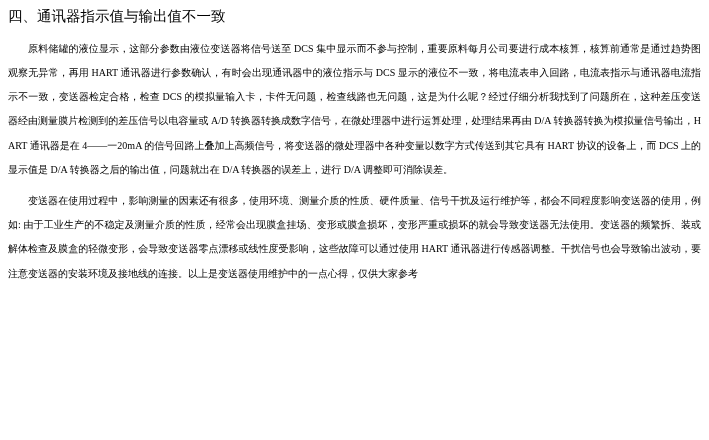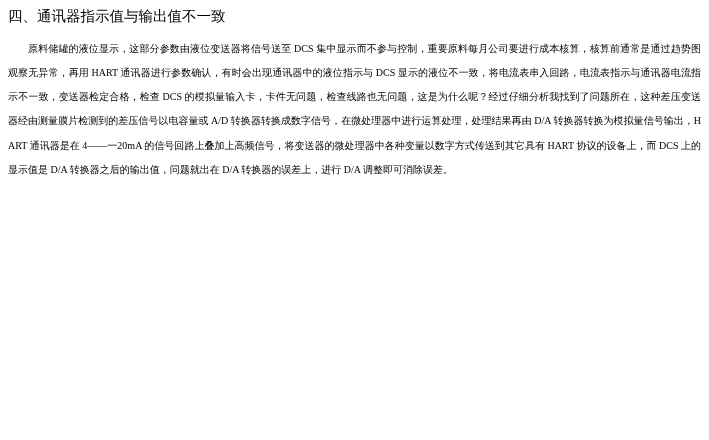--- a/index.html
+++ b/index.html
@@ -39,13 +39,14 @@
   .para:last-child {
     margin-bottom: 0;
   }
 </style>
 </head>
 <body>
 
 <div class="page">
   <p class="heading">四、通讯器指示值与输出值不一致</p>
   <p class="para">原料储罐的液位显示，这部分参数由液位变送器将信号送至 DCS 集中显示而不参与控制，重要原料每月公司要进行成本核算，核算前通常是通过趋势图观察无异常，再用 HART 通讯器进行参数确认，有时会出现通讯器中的液位指示与 DCS 显示的液位不一致，将电流表串入回路，电流表指示与通讯器电流指示不一致，变送器检定合格，检查 DCS 的模拟量输入卡，卡件无问题，检查线路也无问题，这是为什么呢？经过仔细分析我找到了问题所在，这种差压变送器经由测量膜片检测到的差压信号以电容量或 A/D 转换器转换成数字信号，在微处理器中进行运算处理，处理结果再由 D/A 转换器转换为模拟量信号输出，HART 通讯器是在 4——一20mA 的信号回路上叠加上高频信号，将变送器的微处理器中各种变量以数字方式传送到其它具有 HART 协议的设备上，而 DCS 上的显示值是 D/A 转换器之后的输出值，问题就出在 D/A 转换器的误差上，进行 D/A 调整即可消除误差。</p>
+  <p class="para">变送器在使用过程中，影响测量的因素还有很多，使用环境、测量介质的性质、硬件质量、信号干扰及运行维护等，都会不同程度影响变送器的使用，例如: 由于工业生产的不稳定及测量介质的性质，经常会出现膜盒挂场、变形或膜盒损坏，变形严重或损坏的就会导致变送器无法使用。变送器的频繁拆、装或解体检查及膜盒的轻微变形，会导致变送器零点漂移或线性度受影响，这些故障可以通过使用 HART 通讯器进行传感器调整。干扰信号也会导致输出波动，要注意变送器的安装环境及接地线的连接。以上是变送器使用维护中的一点心得，仅供大家参考</p>
 </div>
 
 </body></html>

